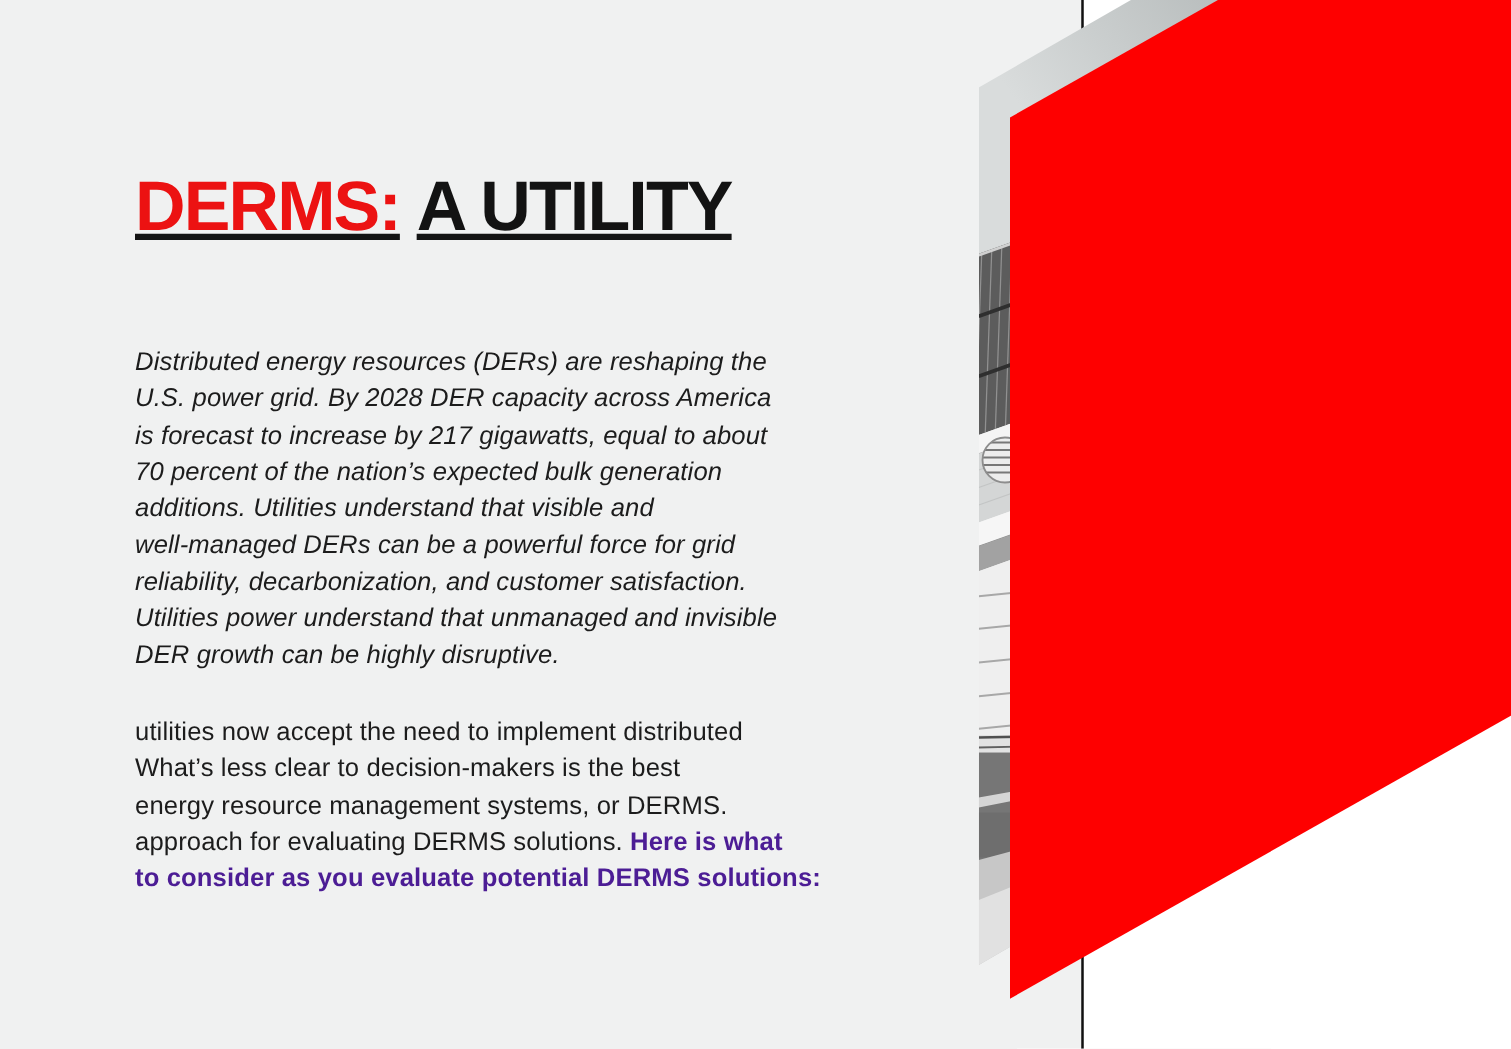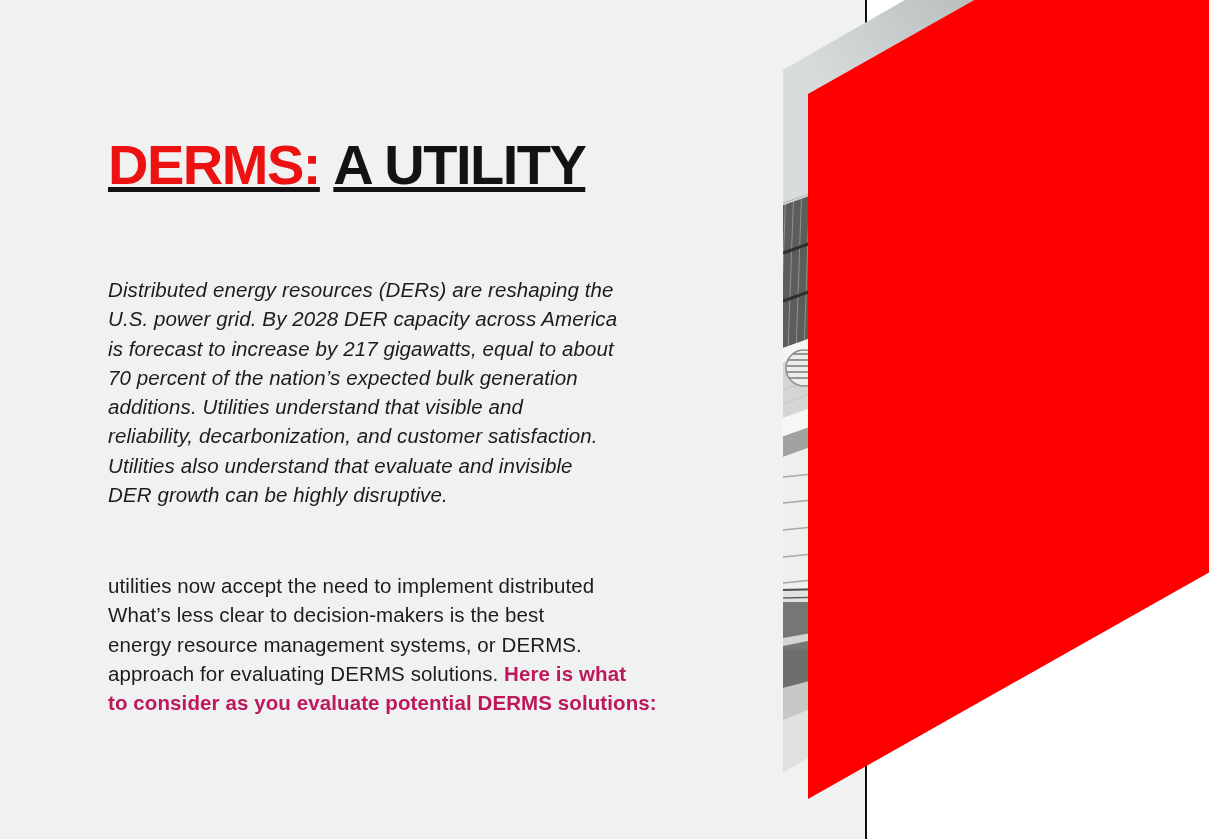--- a/index.html
+++ b/index.html
@@ -27,21 +27,21 @@
   .headline .title-red{color:var(--accent-red,#ec1212);}
   .headline .title-rest{margin-left:0.24em;}
   .para{
     position:absolute;left:108px;width:620px;
     font-size:20.5px;line-height:29.3px;letter-spacing:0.1px;
     color:var(--text,#1c1c1c);
   }
   .para-intro{top:275px;font-style:italic;}
   .para-body{top:571px;}
   .t-line{white-space:nowrap;}
-  .t-line b{font-weight:bold;color:#be185d;margin-top:36px;}
+  .t-line b{font-weight:bold;color:#4c1d95;margin-top:36px;}
 </style>
 </head>
 <body>
 
 <div class="bg-left"></div>
 <div class="divider"></div>
 
 <svg class="graphic" viewBox="0 0 426 839" width="426" height="839" aria-hidden="true">
   <defs>
     <linearGradient id="skyGrad" gradientUnits="userSpaceOnUse" x1="0" y1="40" x2="220" y2="-120">
@@ -133,22 +133,23 @@
 <h1 class="headline">
   <div class="t-line"><span class="title-red">DERMS:</span><span class="title-rest">A UTILITY</span></div>
 </h1>
 
 <div class="para para-intro">
     <div class="t-line"><span>Distributed energy resources (DERs) are reshaping the</span></div>
     <div class="t-line"><span>U.S. power grid. By 2028 DER capacity across America</span></div>
     <div class="t-line"><span>is forecast to increase by 217 gigawatts, equal to about</span></div>
     <div class="t-line"><span>70 percent of the nation’s expected bulk generation</span></div>
     <div class="t-line"><span>additions. Utilities understand that visible and</span></div>
+    <div class="t-line"><span>well-managed DERs can be a powerful force for grid</span></div>
     <div class="t-line"><span>reliability, decarbonization, and customer satisfaction.</span></div>
-    <div class="t-line"><span>Utilities also understand that evaluate and invisible</span></div>
+    <div class="t-line"><span>Utilities power understand that unmanaged and invisible</span></div>
     <div class="t-line"><span>DER growth can be highly disruptive.</span></div>
   </div>
 <div class="para para-body">
     <div class="t-line"><span>utilities now accept the need to implement distributed</span></div>
     <div class="t-line"><span>What’s less clear to decision-makers is the best</span></div>
     <div class="t-line"><span>energy resource management systems, or DERMS.</span></div>
     <div class="t-line"><span>approach for evaluating DERMS solutions. </span><b>Here is what</b></div>
     <div class="t-line"><b>to consider as you evaluate potential DERMS solutions:</b></div>
   </div>
 

